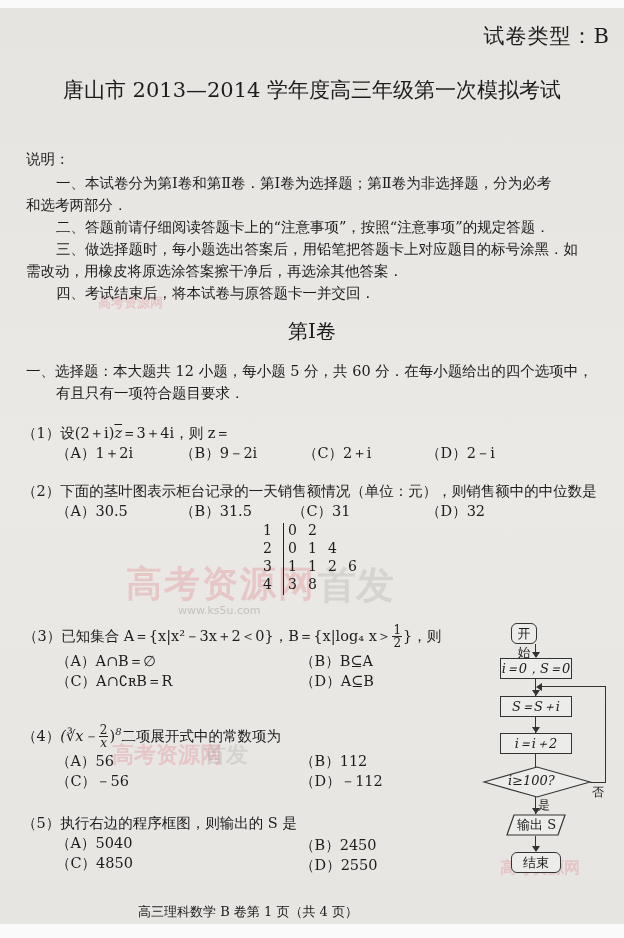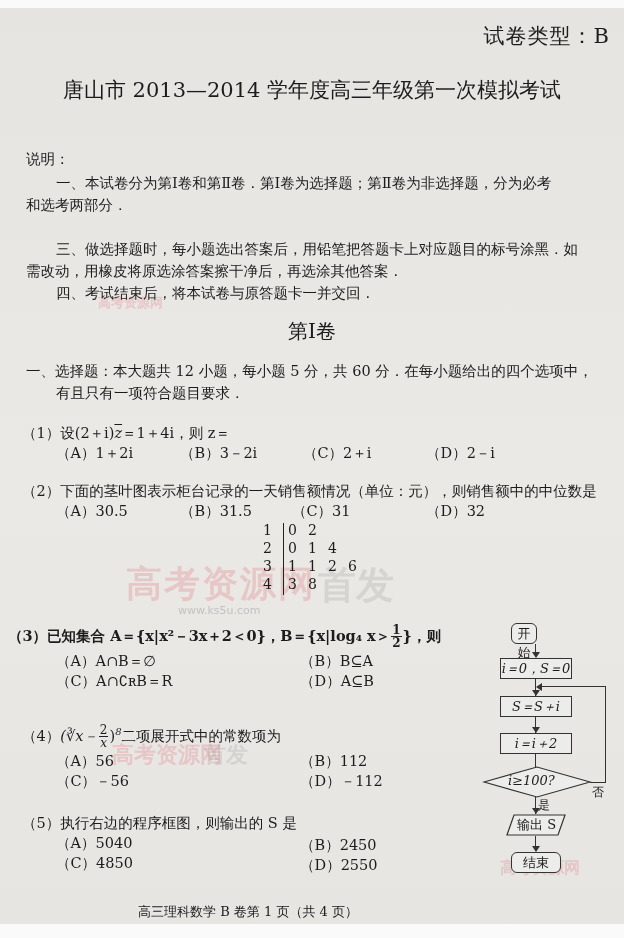--- a/index.html
+++ b/index.html
@@ -52,33 +52,34 @@
   <div class="wm" style="left:112px;top:740px;font-size:22px;">高考资源网</div>
   <div class="wm wm-grey" style="left:204px;top:740px;font-size:22px;">首发</div>
   <div class="wm" style="left:500px;top:858px;font-size:16px;">高考资源网</div>
 
   <div class="abs paper-type">试卷类型：B</div>
   <div class="abs exam-title">唐山市 2013—2014 学年度高三年级第一次模拟考试</div>
 
   <div class="abs txt" style="left:26px;top:150px;">说明：</div>
   <div class="abs txt" style="left:56px;top:174px;">一、本试卷分为第Ⅰ卷和第Ⅱ卷．第Ⅰ卷为选择题；第Ⅱ卷为非选择题，分为必考</div>
   <div class="abs txt" style="left:26px;top:196px;">和选考两部分．</div>
+  <div class="abs txt" style="left:56px;top:218px;">二、答题前请仔细阅读答题卡上的“注意事项”，按照“注意事项”的规定答题．</div>
   <div class="abs txt" style="left:56px;top:240px;">三、做选择题时，每小题选出答案后，用铅笔把答题卡上对应题目的标号涂黑．如</div>
   <div class="abs txt" style="left:26px;top:262px;">需改动，用橡皮将原选涂答案擦干净后，再选涂其他答案．</div>
   <div class="abs txt" style="left:56px;top:284px;">四、考试结束后，将本试卷与原答题卡一并交回．</div>
 
   <div class="abs section-title">第Ⅰ卷</div>
   <div class="abs txt" style="left:26px;top:362px;">一、选择题：本大题共 12 小题，每小题 5 分，共 60 分．在每小题给出的四个选项中，</div>
   <div class="abs txt" style="left:56px;top:384px;">有且只有一项符合题目要求．</div>
 
   <div class="abs txt" style="left:22px;top:424px;">
-    <span>（1）</span><span>设(2＋i)</span><span class="em" style="text-decoration:overline;">z</span><span>＝1＋4i，则 z＝</span>
+    <span>（1）</span><span>设(2＋i)</span><span class="em" style="text-decoration:overline;">z</span><span>＝3＋4i，则 z＝</span>
   </div>
   <div class="abs txt" style="left:56px;top:444px;">（A）1＋2i</div>
-  <div class="abs txt" style="left:180px;top:444px;">（B）3－2i</div>
+  <div class="abs txt" style="left:180px;top:444px;">（B）9－2i</div>
   <div class="abs txt" style="left:303px;top:444px;">（C）2＋i</div>
   <div class="abs txt" style="left:426px;top:444px;">（D）2－i</div>
 
   <div class="abs txt" style="left:22px;top:482px;">
     <span>（2）</span><span>下面的茎叶图表示柜台记录的一天销售额情况（单位：元），则销售额中的中位数是</span>
   </div>
   <div class="abs txt" style="left:56px;top:502px;">（A）30.5</div>
   <div class="abs txt" style="left:180px;top:502px;">（B）31.5</div>
   <div class="abs txt" style="left:292px;top:502px;">（C）31</div>
   <div class="abs txt" style="left:426px;top:502px;">（D）32</div>
@@ -103,21 +104,21 @@
       <span class="sl-leaf" style="left:66px;">2</span>
       <span class="sl-leaf" style="left:86px;">6</span>
     </div>
     <div class="sl-row" style="top:54px;">
       <span class="sl-stem">4</span>
       <span class="sl-leaf" style="left:26px;">3</span>
       <span class="sl-leaf" style="left:46px;">8</span>
     </div>
   </div>
 
-  <div class="abs txt" style="left:8px;top:624px;font-weight:bold;">
+  <div class="abs txt" style="left:23px;top:624px;">
     <span>（3）</span><span>已知集合 A＝{x|x²－3x＋2＜0}，B＝</span><span>{x|log₄ x＞</span><span class="frac"><span class="num">1</span><span class="den">2</span></span><span>}，则</span>
   </div>
   <div class="abs txt" style="left:56px;top:652px;">（A）A∩B＝∅</div>
   <div class="abs txt" style="left:300px;top:652px;">（B）B⊆A</div>
   <div class="abs txt" style="left:56px;top:672px;">（C）A∩∁ʀB＝R</div>
   <div class="abs txt" style="left:300px;top:672px;">（D）A⊆B</div>
 
   <div class="abs txt" style="left:22px;top:724px;">
     <span>（4）</span><span class="em">(∛x－</span><span class="frac"><span class="num">2</span><span class="den em">x</span></span><span>)</span><sup class="em" style="font-size:10px;">8</sup><span>二项展开式中的常数项为</span>
   </div>

